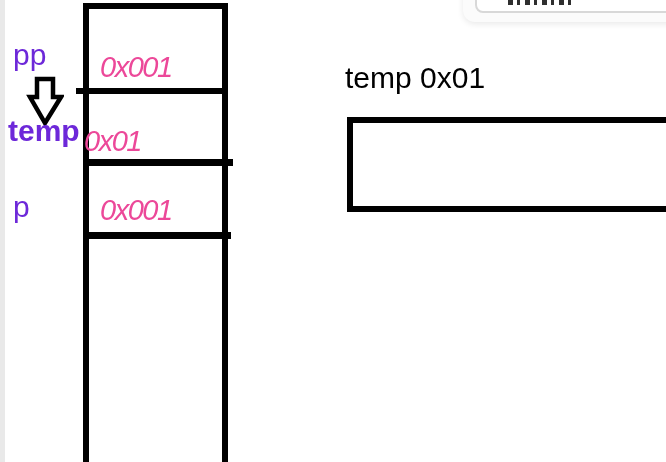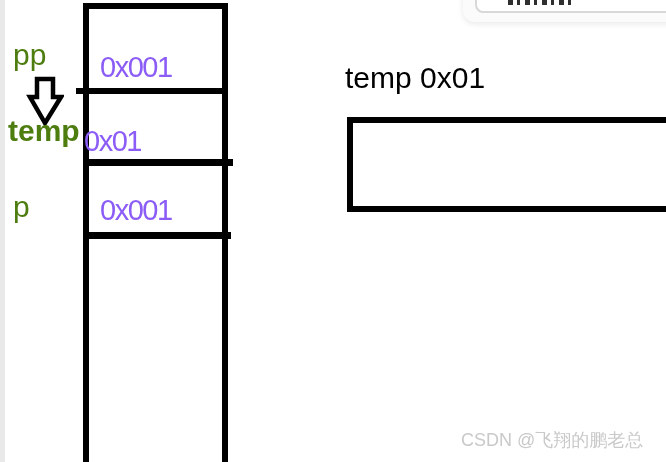--- a/index.html
+++ b/index.html
@@ -34,27 +34,27 @@
   
   .bar{background:#000;}
   .bar-top   {left:83px;  top:3px;   width:145px; height:6px;}
   .bar-left  {left:83px;  top:3px;   width:6px;   height:459px;}
   .bar-right {left:222px; top:3px;   width:6px;   height:459px;}
   .bar-div1  {left:76px;  top:88px;  width:147px; height:6px;}
   .bar-div2  {left:83px;  top:159px; width:150px; height:7px;}
   .bar-div3  {left:83px;  top:232px; width:148px; height:7px;}
 
   .cell-text{
-    font-size:29px;letter-spacing:-1.5px;line-height:1;color:#8b5cf6;white-space:nowrap;
+    font-size:29px;letter-spacing:-1.5px;line-height:1;color:#ec4899;white-space:nowrap;font-style:italic;
   }
   .cell-1{left:100px;top:53px;}
   .cell-2{left:84px;top:127px;}
   .cell-3{left:100px;top:196px;}
 
-  .ptr-label{font-size:30px;line-height:1;color:#4d7c0f;white-space:nowrap;}
+  .ptr-label{font-size:30px;line-height:1;color:#6d28d9;white-space:nowrap;}
   .lbl-pp  {left:13px;top:40px;}
   .lbl-temp{left:8px; top:116px;font-weight:bold;}
   .lbl-p   {left:13px;top:192px;}
   .arrow-wrap{left:26px;top:76px;width:38px;height:50px;}
 
   .right-caption{left:345px;top:63px;font-size:30px;line-height:1;white-space:nowrap;color:#000;text-align:right;}
   .right-box{
     left:347px;top:117px;width:335px;height:95px;
     border:6px solid #000;background:#fff;box-sizing:border-box;
   }
@@ -99,15 +99,14 @@
 
     <div class="abs ptr-label lbl-temp">temp</div>
     <div class="abs ptr-label lbl-p">p</div>
   </div>
 
   <div class="abs right-caption">temp 0x01</div>
   <div class="abs right-box">
     <span></span>
   </div>
 
-  <div class="abs watermark">CSDN @飞翔的鹏老总</div>
 
 </div>
 
 </body></html>

